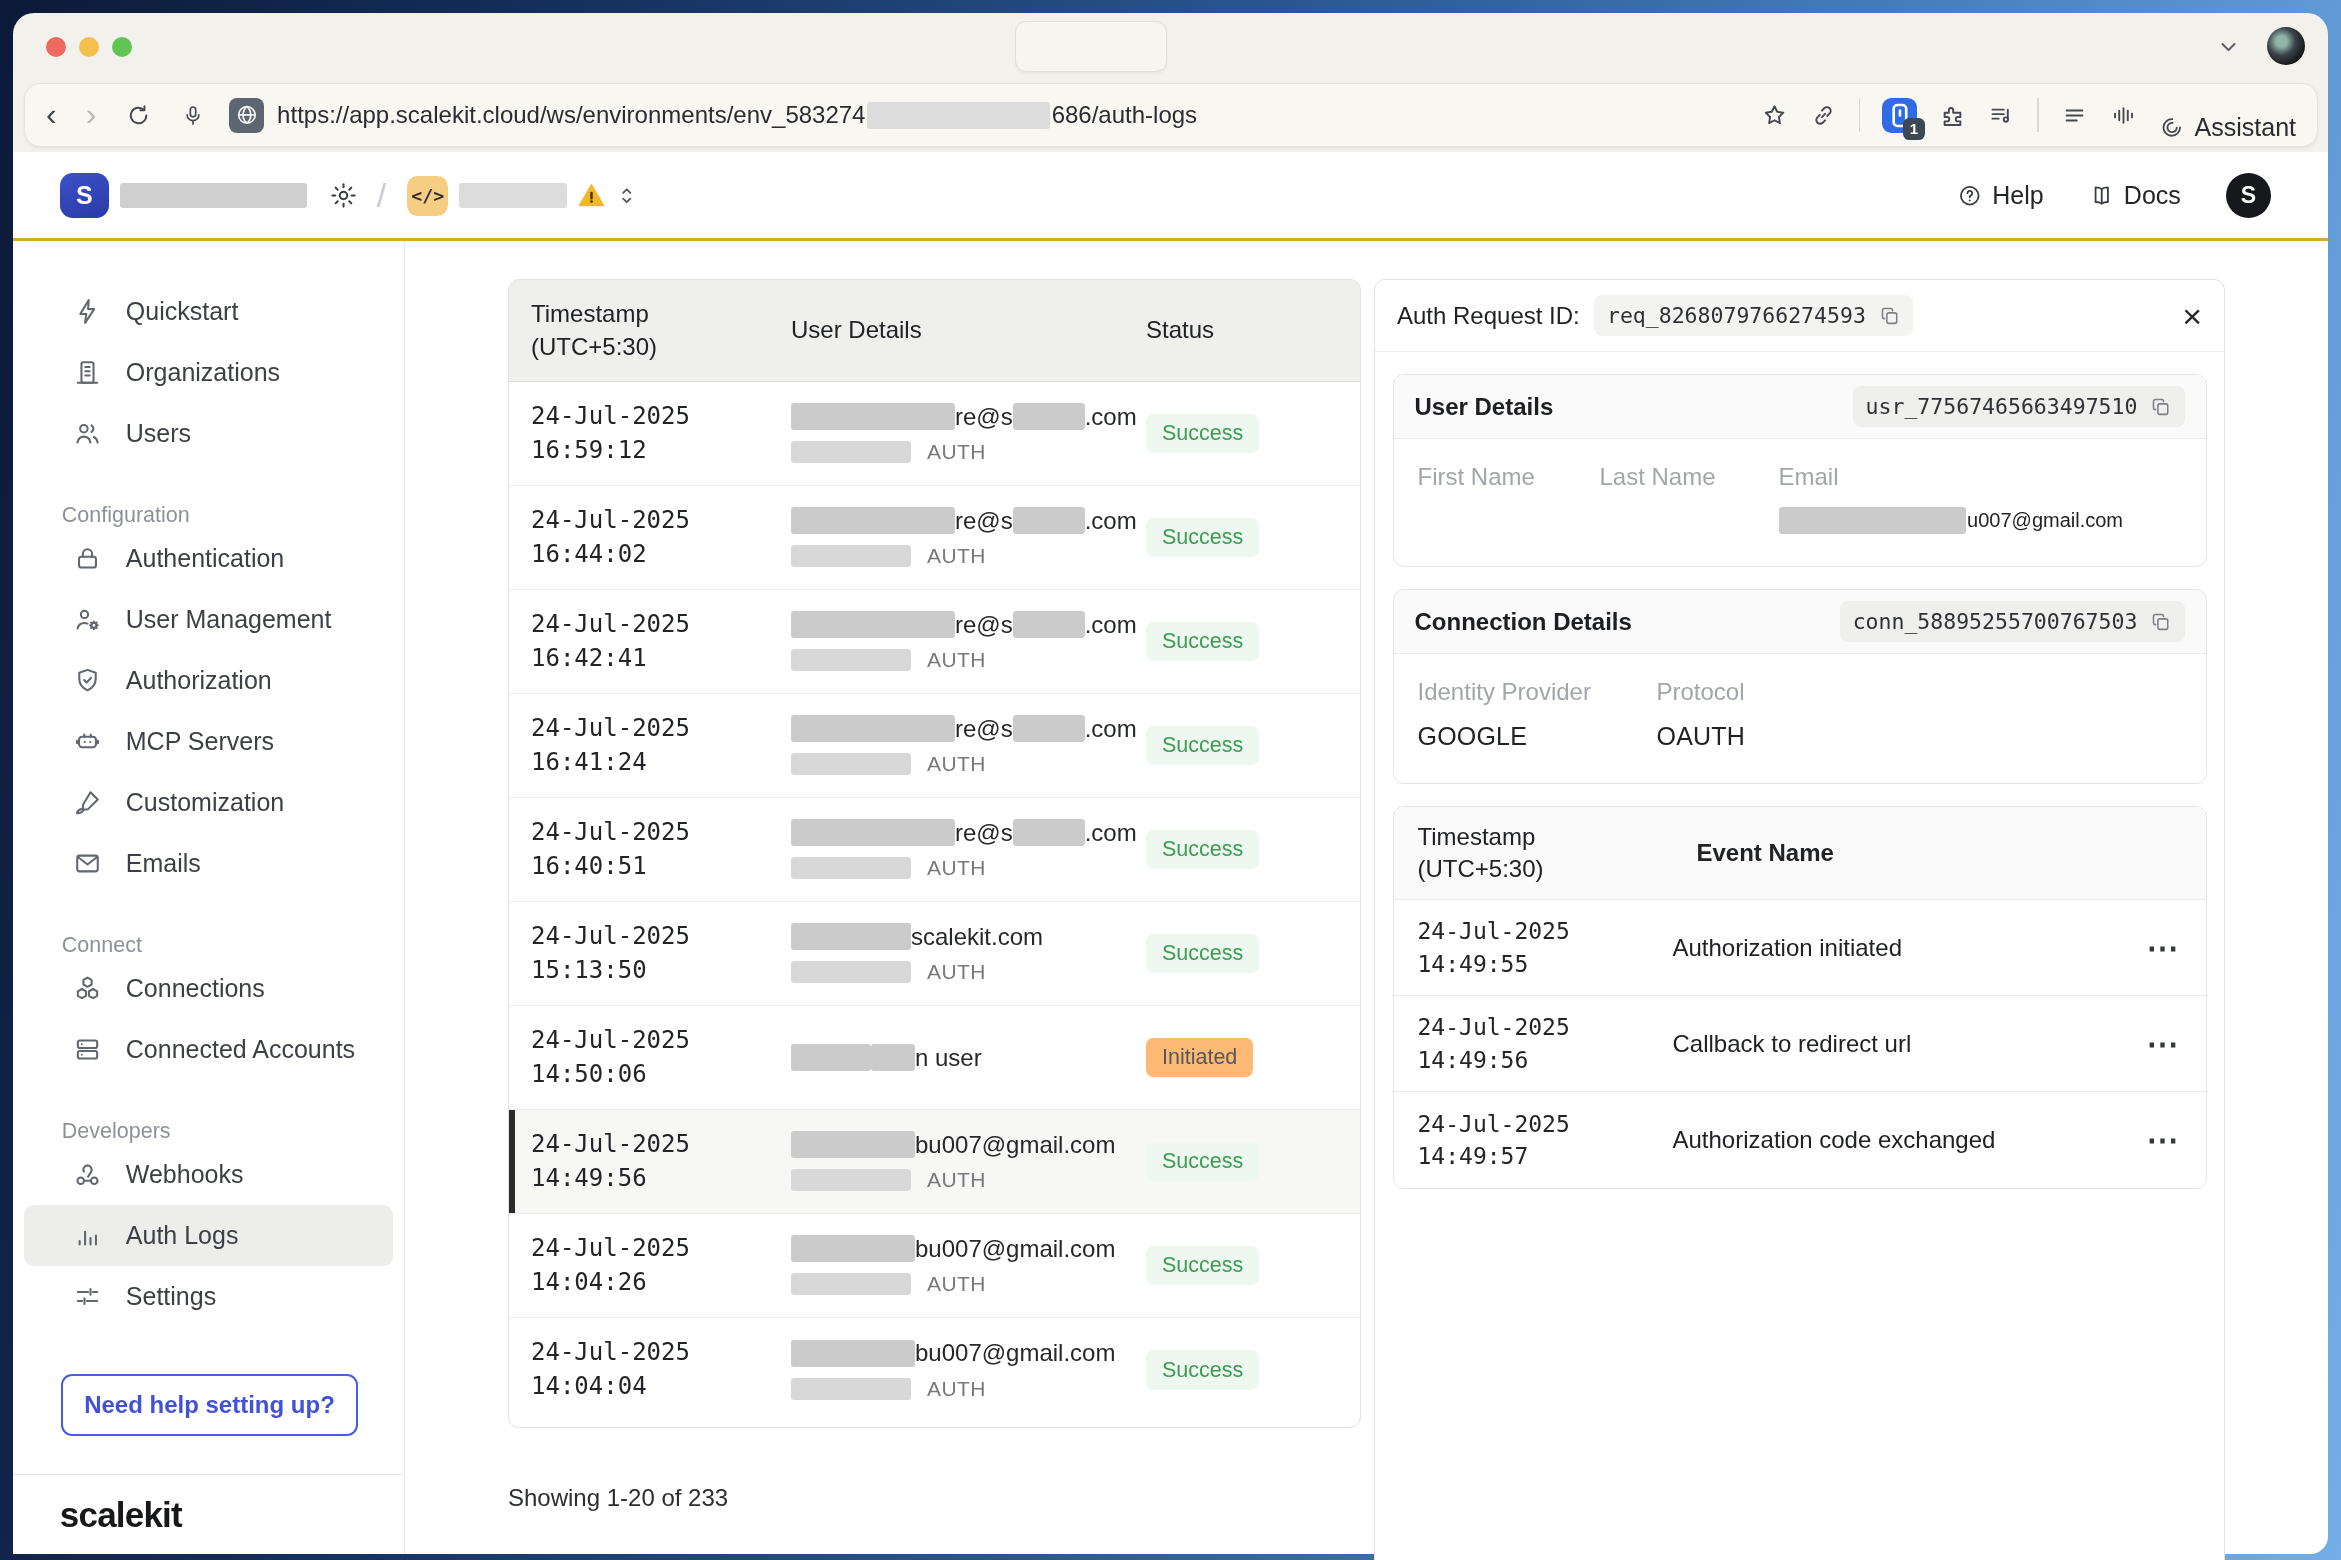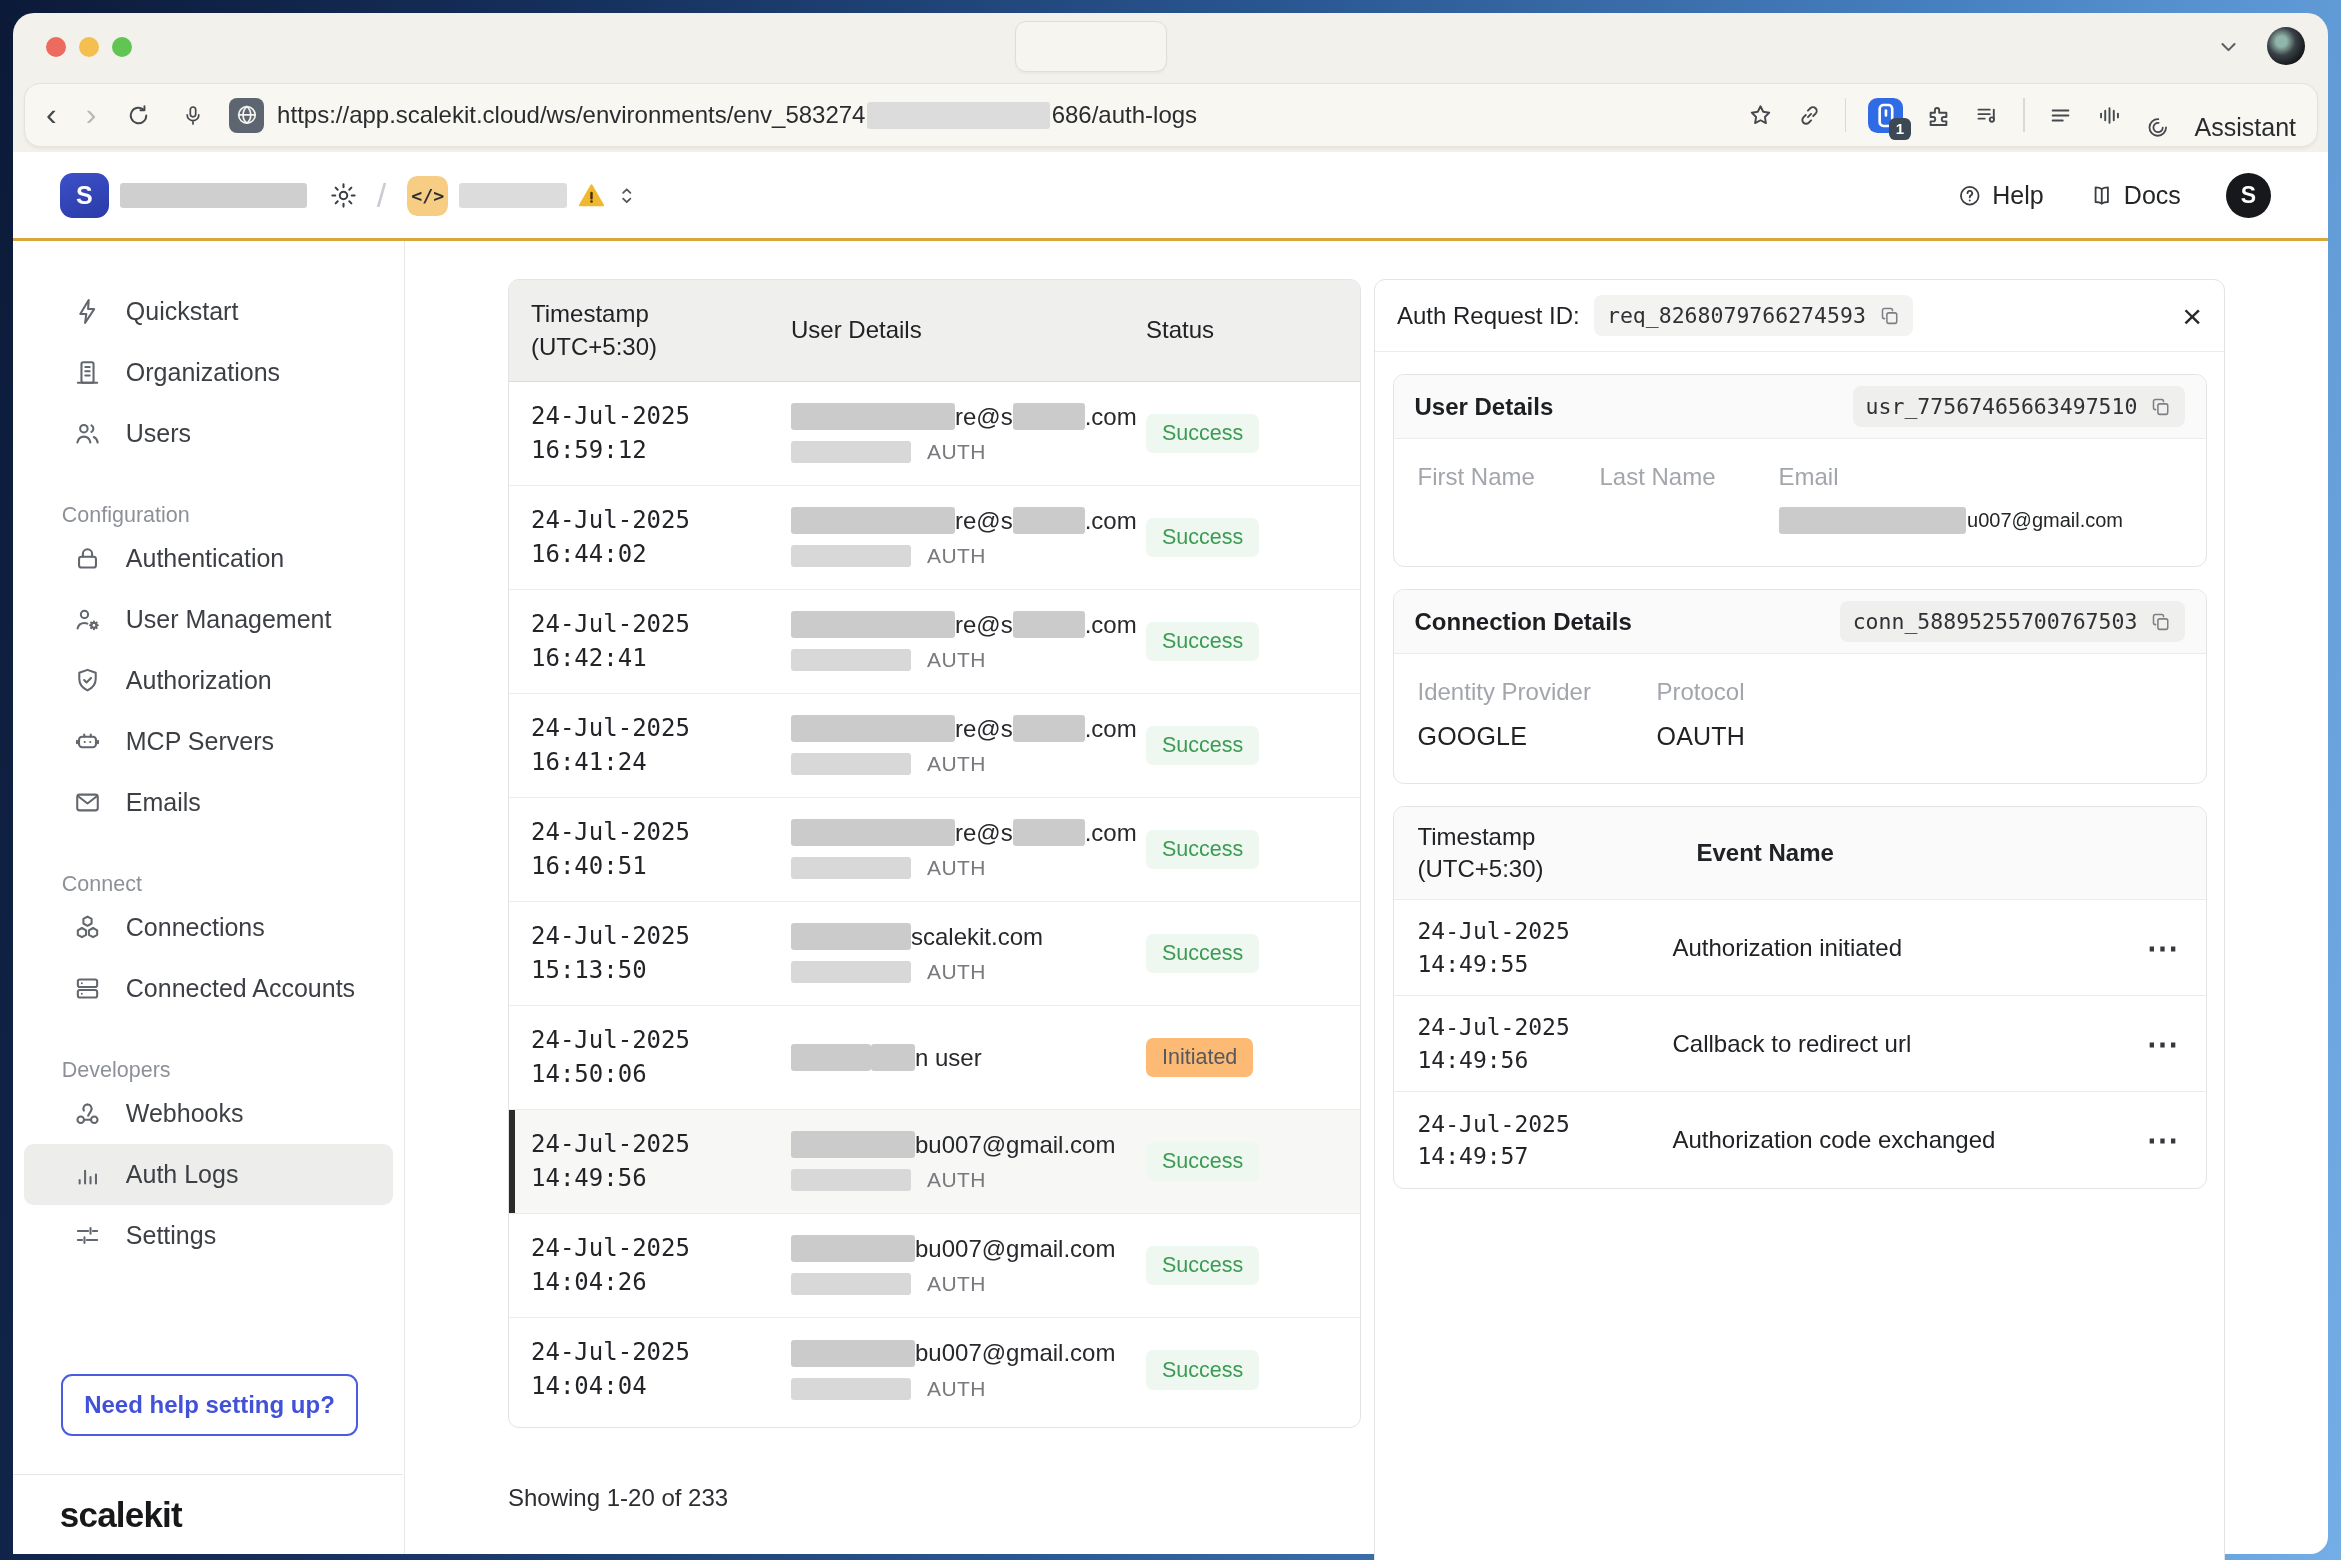--- a/index.html
+++ b/index.html
@@ -32,21 +32,21 @@
   .dim { color:#bcbab1; }
   .nav-gap { margin-left:29px; }
   .globe-chip { width:35px; height:35px; border-radius:8px; background:#5d6670; color:#f4f4f2; padding:5.6px; margin-left:24px; }
   .url { margin-left:12.8px; font-size:24px; color:#2a2c30; display:flex; align-items:center; white-space:nowrap; }
   .url .redact { margin:0 1.6px; }
   .tool-right { margin-left:auto; display:flex; align-items:center; gap:22px; }
   .vsep { width:1.6px; height:34px; background:#dbd9d0; }
   .ext-wrap { position:relative; width:35px; height:35px; }
   .ext-badge { position:absolute; right:-7.2px; bottom:-7.2px; min-width:21.5px; height:21.5px; border-radius:6.4px; background:#3c4854; color:#fff;
     font-size:15px; font-weight:700; display:flex; align-items:center; justify-content:center; padding:0 4.8px; }
-  .assistant { display:flex; align-items:center; gap:24px; font-size:25px; color:#2a2c30;margin-top:24px; }
+  .assistant { display:flex; align-items:center; gap:10px; font-size:25px; color:#2a2c30;margin-top:24px; }
 
   
   .app-header { left:12.8px; top:153px; width:2315px; height:85px; display:flex; align-items:center; padding-left:47px; background:#fff; }
   .ws-chip { width:49px; height:45px; border-radius:12.8px; background:linear-gradient(160deg,#3d50c8,#2a3aa8); color:#fff;
     font-size:25px; font-weight:700; display:flex; align-items:center; justify-content:center; }
   .redact { display:inline-block; height:25.5px; background:#cfcfcf; border-radius:3.2px; }
   .redact.g2 { background:#dcdcdc; }
   .redact.beige { background:#e7e1d4; }
   .slash { font-size:34px; font-weight:300; color:#c9ccd1; margin-left:19px; }
   .env-chip { width:41px; height:40px; border-radius:10.4px; background:#f6cd82; margin-left:21px; display:flex; align-items:center; justify-content:center;
@@ -345,20 +345,29 @@
             <path d="M9.3 8V6.3M14.7 8V6.3M3.3 11.5v2M20.7 11.5v2"></path>
             <circle cx="9.7" cy="12.4" r=".9" fill="currentColor" stroke="none"></circle>
             <circle cx="14.3" cy="12.4" r=".9" fill="currentColor" stroke="none"></circle>
           </svg>
         </span>
         <span class="side-label">MCP Servers</span>
       </div>
       <div class="side-item">
         <span class="side-ic">
           <svg viewBox="0 0 24 24" fill="none" stroke="currentColor" stroke-width="1.7" stroke-linecap="round" stroke-linejoin="round">
+            <path d="M14.5 3.5 20.5 9.5 12.5 17.5 8 18l.5-4.5z"></path>
+            <path d="M7 17.5c-2.2.2-3.2 1.4-3.7 3.3 1.9.2 3.8-.2 4.9-1.6"></path>
+          </svg>
+        </span>
+        <span class="side-label">Customization</span>
+      </div>
+      <div class="side-item">
+        <span class="side-ic">
+          <svg viewBox="0 0 24 24" fill="none" stroke="currentColor" stroke-width="1.7" stroke-linecap="round" stroke-linejoin="round">
             <rect x="3.5" y="5.5" width="17" height="13" rx="2"></rect>
             <path d="m4.8 7.2 7.2 5.6 7.2-5.6"></path>
           </svg>
         </span>
         <span class="side-label">Emails</span>
       </div>
       <div class="side-section">Connect</div>
       <div class="side-item">
         <span class="side-ic">
           <svg viewBox="0 0 24 24" fill="none" stroke="currentColor" stroke-width="1.7" stroke-linecap="round" stroke-linejoin="round">

